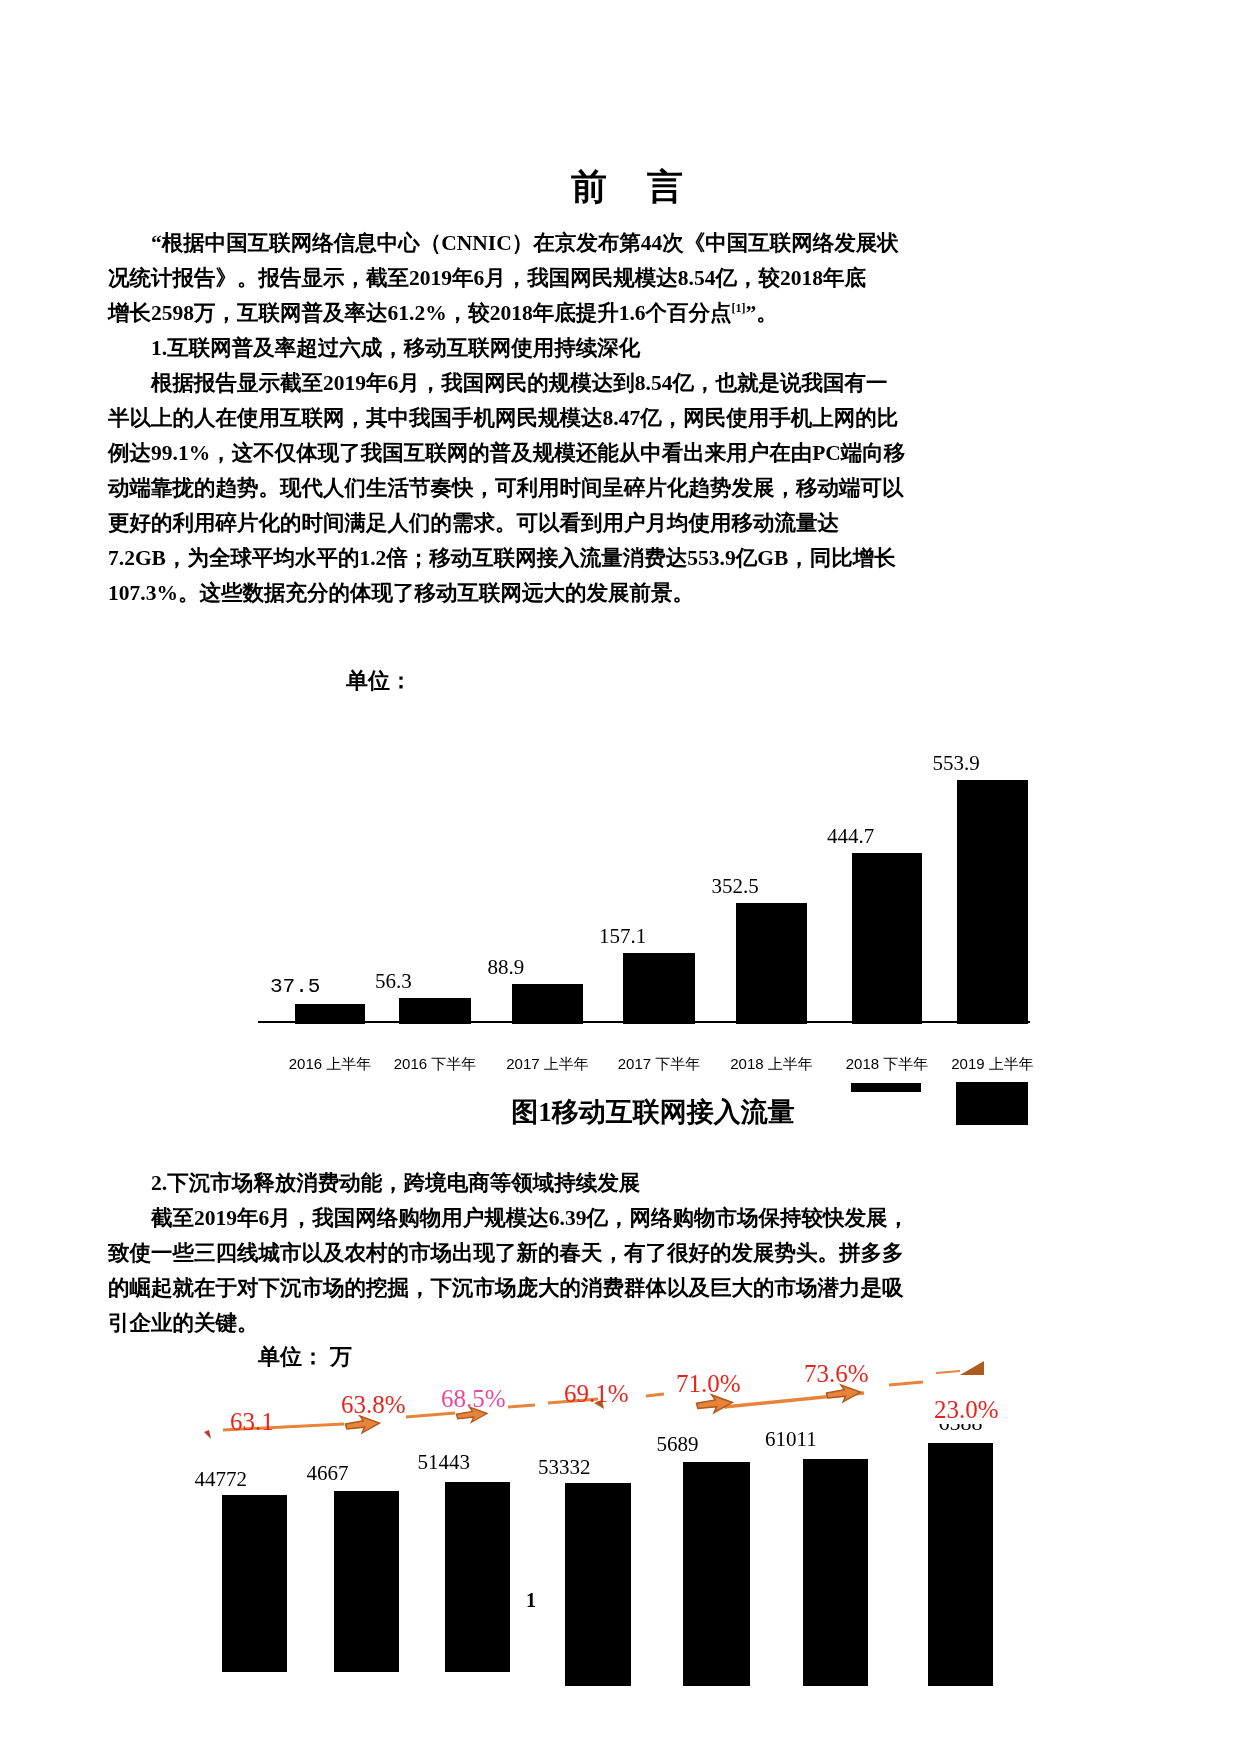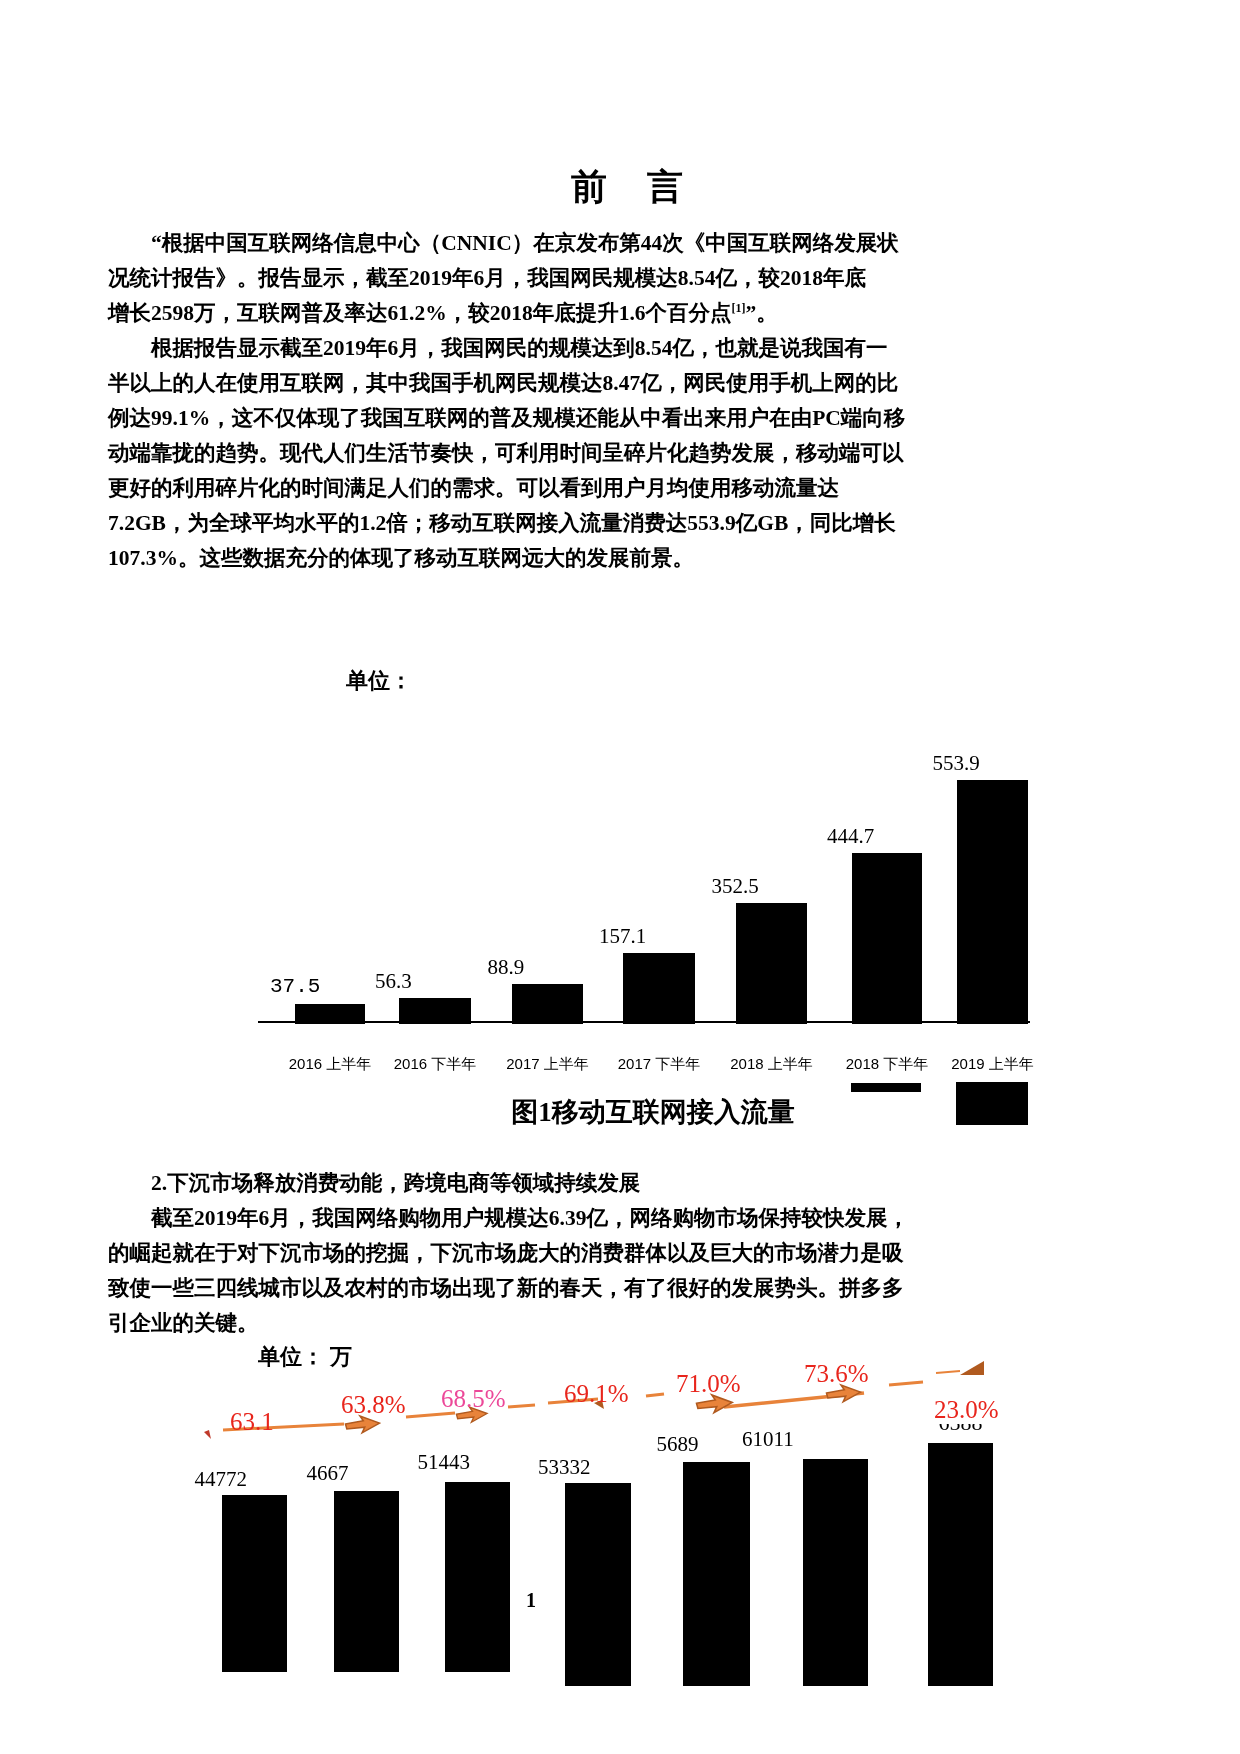--- a/index.html
+++ b/index.html
@@ -32,20 +32,21 @@
 <body>
 
 <div class="page">
 
   <div class="doc-title">前　言</div>
 
   <div class="textblock" id="intro-lines" style="top:226px;">
       <div class="tline">　　“根据中国互联网络信息中心（CNNIC）在京发布第44次《中国互联网络发展状</div>
       <div class="tline">况统计报告》。报告显示，截至2019年6月，我国网民规模达8.54亿，较2018年底</div>
       <div class="tline"><span>增长2598万，互联网普及率达61.2%，较2018年底提升1.6个百分点</span><sup>[1]</sup><span>”。</span></div>
+      <div class="tline">　　1.互联网普及率超过六成，移动互联网使用持续深化</div>
       <div class="tline">　　根据报告显示截至2019年6月，我国网民的规模达到8.54亿，也就是说我国有一</div>
       <div class="tline">半以上的人在使用互联网，其中我国手机网民规模达8.47亿，网民使用手机上网的比</div>
       <div class="tline">例达99.1%，这不仅体现了我国互联网的普及规模还能从中看出来用户在由PC端向移</div>
       <div class="tline">动端靠拢的趋势。现代人们生活节奏快，可利用时间呈碎片化趋势发展，移动端可以</div>
       <div class="tline">更好的利用碎片化的时间满足人们的需求。可以看到用户月均使用移动流量达</div>
       <div class="tline">7.2GB，为全球平均水平的1.2倍；移动互联网接入流量消费达553.9亿GB，同比增长</div>
       <div class="tline">107.3%。这些数据充分的体现了移动互联网远大的发展前景。</div>
     </div>
 
   <div class="unit-label" style="left:338px;top:666px;">单位：</div>
@@ -73,22 +74,22 @@
       <div class="xlabel" style="left:919.5px;top:1055px;width:130px;">2019 上半年</div>
     </div>
   <div class="axis1"></div>
   <div class="artifact" style="left:843px;top:1083px;width:70px;height:9px;"></div>
   <div class="artifact" style="left:948px;top:1082px;width:72px;height:43px;"></div>
   <div class="caption">图1移动互联网接入流量</div>
 
   <div class="textblock" id="section2-lines" style="top:1166px;">
       <div class="tline">　　2.下沉市场释放消费动能，跨境电商等领域持续发展</div>
       <div class="tline">　　截至2019年6月，我国网络购物用户规模达6.39亿，网络购物市场保持较快发展，</div>
+      <div class="tline">致使一些三四线城市以及农村的市场出现了新的春天，有了很好的发展势头。拼多多</div>
       <div class="tline">的崛起就在于对下沉市场的挖掘，下沉市场庞大的消费群体以及巨大的市场潜力是吸</div>
-      <div class="tline">致使一些三四线城市以及农村的市场出现了新的春天，有了很好的发展势头。拼多多</div>
       <div class="tline">引企业的关键。</div>
     </div>
 
   <div class="unit-label" style="left:250px;top:1342px;">单位： 万</div>
   <svg class="deco" id="trend-svg" width="1240" height="1754" viewBox="0 0 1240 1754">
       <line x1="215" y1="1430" x2="336" y2="1424" stroke="#e8833a" stroke-width="3"></line>
       <line x1="398" y1="1417" x2="447" y2="1413" stroke="#e8833a" stroke-width="3"></line>
       <line x1="500" y1="1407" x2="527" y2="1405" stroke="#e8833a" stroke-width="3"></line>
       <line x1="540" y1="1403" x2="590" y2="1399" stroke="#e8833a" stroke-width="3"></line>
       <line x1="638" y1="1396" x2="656" y2="1394" stroke="#e8833a" stroke-width="3"></line>
@@ -113,21 +114,21 @@
       <div class="bar" style="left:437px;top:1482px;width:65px;height:190px;"></div>
       <div class="bar-val" style="left:409.5px;top:1450px;width:120px;">51443</div>
       <div class="pct" style="left:433px;top:1385px;color:#ec4899;">68.5%</div>
       <div class="bar" style="left:557px;top:1483px;width:66px;height:203px;"></div>
       <div class="bar-val" style="left:530px;top:1455px;width:120px;">53332</div>
       <div class="pct" style="left:556px;top:1380px;color:#e8251c;">69.1%</div>
       <div class="bar" style="left:675px;top:1462px;width:67px;height:224px;"></div>
       <div class="bar-val" style="left:648.5px;top:1432px;width:120px;">5689</div>
       <div class="pct" style="left:668px;top:1370px;color:#e8251c;">71.0%</div>
       <div class="bar" style="left:795px;top:1459px;width:65px;height:227px;"></div>
-      <div class="bar-val" style="left:734px;top:1427px;width:120px;">61011</div>
+      <div class="bar-val" style="left:757px;top:1427px;width:120px;">61011</div>
       <div class="pct" style="left:796px;top:1360px;color:#e8251c;">73.6%</div>
       <div class="bar" style="left:920px;top:1443px;width:65px;height:243px;"></div>
       <div class="clipwrap" style="left:920px;top:1424px;width:65px;height:10px;">
         <span>6588</span>
       </div>
       <div class="pct" style="left:926px;top:1396px;color:#e8251c;">23.0%</div>
     </div>
 
   <div class="pagenum">1</div>
 </div>

